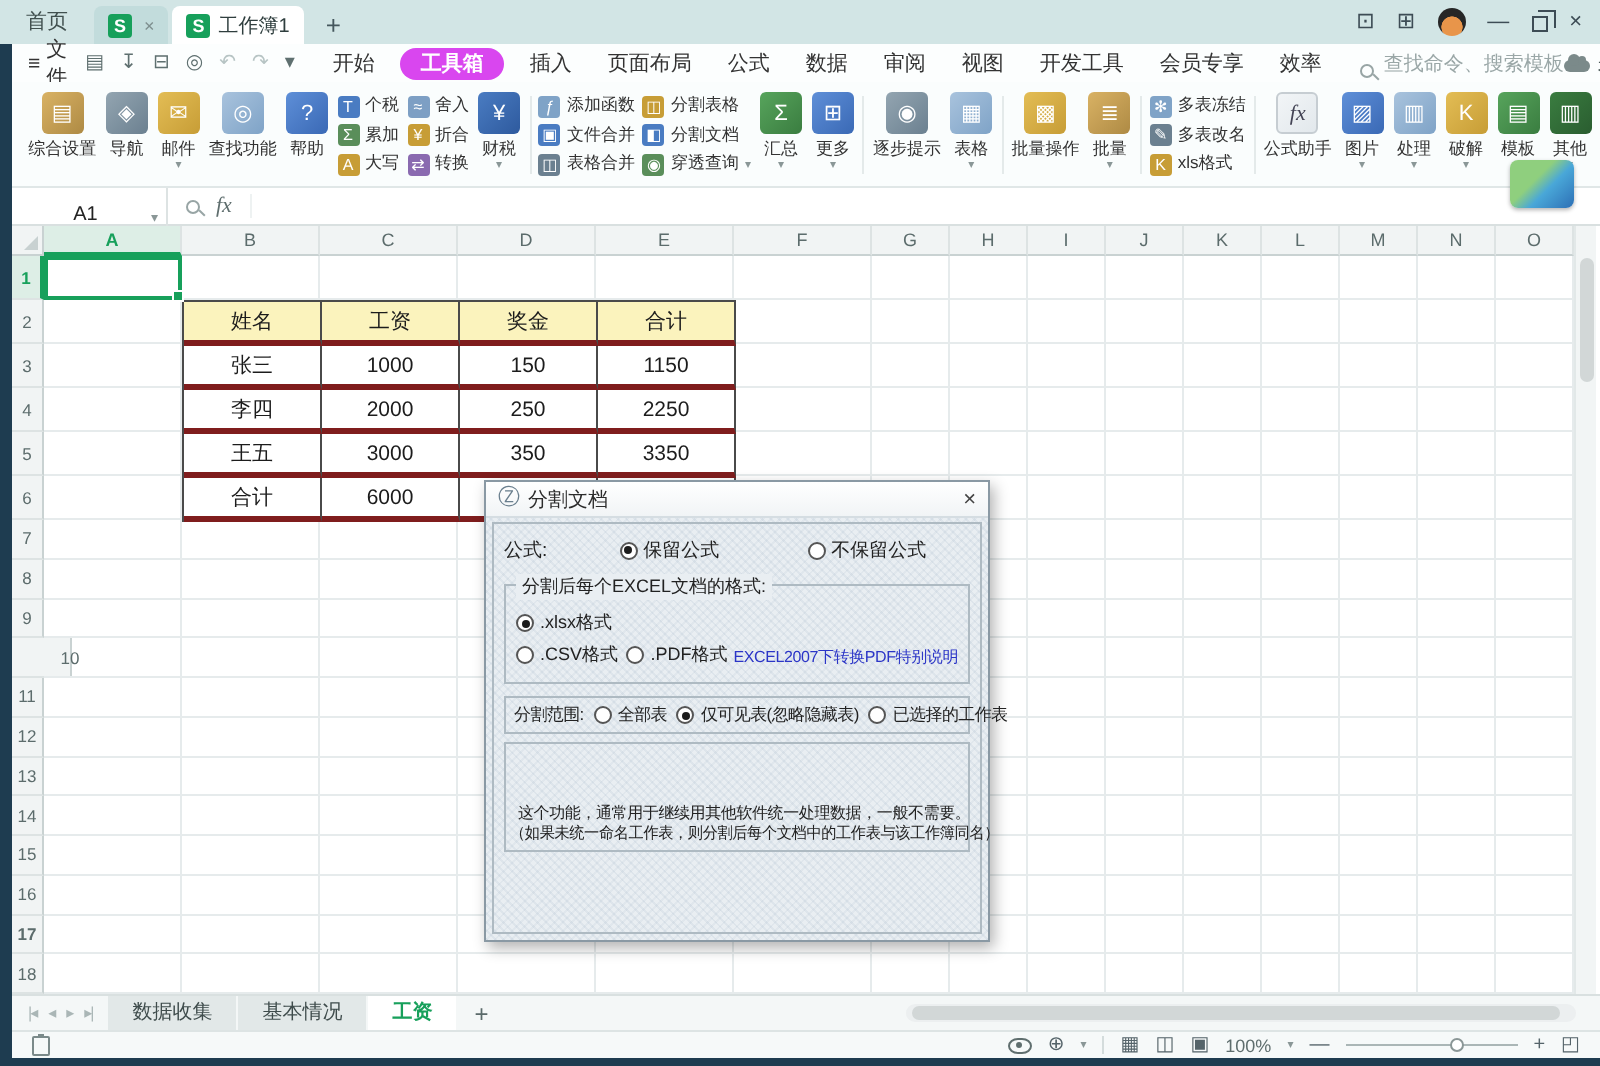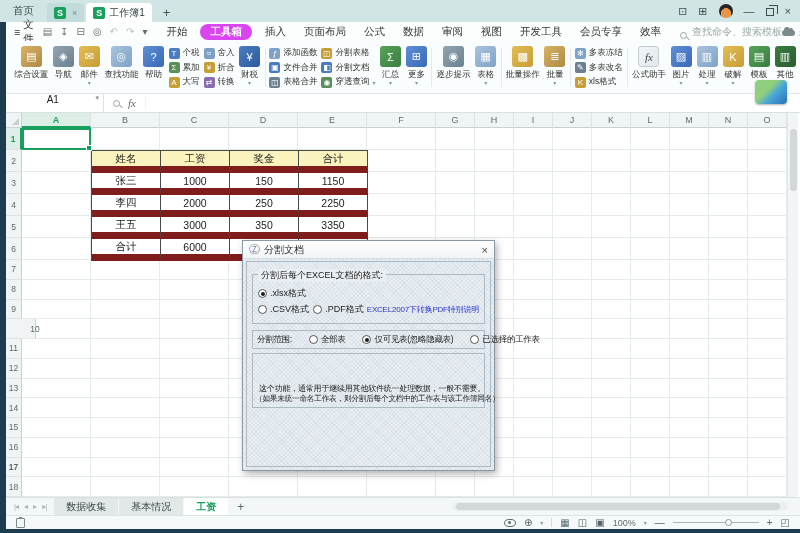--- a/index.html
+++ b/index.html
@@ -51,21 +51,21 @@
   .rib-lbl{white-space:nowrap;line-height:10px}
   .rib-caret{font-size:6px;color:#8a9797;line-height:6px;margin-top:1px}
   .rib-stack{display:flex;flex-direction:column;justify-content:space-between;padding:3px 2px;font-size:8.5px}
   .rib-small{display:flex;align-items:center;gap:3px;height:14px;color:#333;white-space:nowrap}
   .rib-ico-sm{flex:0 0 11px;width:11px;height:11px;border-radius:2px;color:#fff;font-size:8px;display:flex;align-items:center;justify-content:center}
   .rib-caret-sm{font-size:6px;color:#8a9797}
   .rib-sep{width:1px;background:#e4eaea;margin:5px 2px}
 
   
   .fbar{position:absolute;left:6px;top:94px;right:0;height:19px;background:#fff;border-bottom:1px solid #d9e0e0;display:flex;align-items:center}
-  .namebox{width:98px;height:19px;display:flex;align-items:flex-start;border-right:1px solid #dde3e3;padding:0 4px}
+  .namebox{width:78px;height:19px;display:flex;align-items:flex-end;border-right:1px solid #dde3e3;padding:0 4px}
   .namebox .nb-val{flex:1;text-align:center;font-size:10px;color:#222}
   .nb-caret{font-size:7px;color:#8a9797}
   .fb-icons{display:flex;align-items:center;gap:8px;padding:0 9px;border-right:1px solid #eef2f2}
   .fx{font-style:italic;font-family:"Liberation Serif",serif;font-size:11px;color:#5f6e6e}
   .f-input{flex:1;height:100%}
 
   
   .grid{position:absolute;left:6px;top:113px;width:781px;height:384px;background:#fff}
   .corner{position:absolute;left:0;top:0;width:16px;height:15px;background:#f1f4f4;border-right:1px solid #c9d2d2;border-bottom:1px solid #c9d2d2}
   .corner::after{content:"";position:absolute;right:2px;bottom:2px;border-left:7px solid transparent;border-bottom:7px solid #c8d1d1}
@@ -73,21 +73,21 @@
   .colh{height:15px;border-right:1px solid #dde3e3;border-bottom:1px solid #c9d2d2;background:#f1f4f4;display:flex;align-items:center;justify-content:center;font-size:9px;color:#5c6c6c}
   .colh.sel{background:#ddeee6;color:#17a05b;font-weight:bold;border-bottom:2px solid #17a05b}
   .rowheads{position:absolute;left:0;top:15px;width:16px;bottom:0}
   .rowh{width:16px;border-bottom:1px solid #dde3e3;border-right:1px solid #c9d2d2;background:#f1f4f4;display:flex;align-items:center;justify-content:center;font-size:8.5px;color:#5c6c6c}
   .rowh.sel{background:#ddeee6;color:#17a05b;font-weight:bold;border-right:2px solid #17a05b}
   .cells{position:absolute;left:16px;top:15px;right:0;bottom:0;overflow:hidden}
   .vline{position:absolute;top:0;bottom:0;width:1px;background:#e6ebec}
   .hline{position:absolute;left:0;right:0;height:1px;background:#e6ebec}
   .tbl-title{position:absolute;left:69px;top:0;width:276px;height:22px;line-height:22px;text-align:center;font-size:11px;color:#111;background:#fff}
   .tbl-box{position:absolute;left:69px;top:22px;width:277px;display:grid;grid-template-columns:repeat(4,69px);border-top:1px solid #4a4a4a;border-left:1px solid #4a4a4a;background:#fff}
-  .tcell{height:22px;border-right:1px solid #4a4a4a;border-bottom:7px solid #7f1d1d;display:flex;align-items:center;justify-content:center;font-size:10.5px;color:#1c1c1c}
+  .tcell{height:22px;border-right:1px solid #4a4a4a;border-bottom:3px solid #7f1d1d;display:flex;align-items:center;justify-content:center;font-size:10.5px;color:#1c1c1c}
   .tcell.th{background:#fbf3bd}
   .sel-a1{position:absolute;left:0;top:0;width:69px;height:22px;border:2px solid #17a05b}
   .sel-a1::after{content:"";position:absolute;right:-3px;bottom:-3px;width:4px;height:4px;background:#17a05b;border:1px solid #fff}
   .vscroll{position:absolute;left:787px;top:113px;width:11px;height:384px;background:#f2f5f5;border-left:1px solid #e2e8e8}
   .vthumb{position:absolute;left:2px;top:16px;width:7px;height:62px;background:#d2d7d7;border-radius:4px}
 
   
   .assistant{position:absolute;left:755px;top:80px;width:32px;height:24px;border-radius:4px;z-index:20;
     background:linear-gradient(135deg,#8fcf7e 0 40%,#49a7d8 60%,#2d6fb5);box-shadow:0 1px 2px rgba(0,0,0,.3)}
 
@@ -103,25 +103,25 @@
   .dlg-close{margin-left:auto;font-size:11px;color:#444}
   .dlg-body{position:absolute;left:3px;right:3px;top:20px;bottom:3px;border:1px solid #aebac2;padding:4px 5px;font-size:9px;color:#222}
   .dlg-row{display:flex;align-items:center;white-space:nowrap}
   .frow{height:18px;font-size:9.5px}
   .ropt{display:inline-flex;align-items:center;gap:3px}
   .rd{width:9px;height:9px;border:1px solid #555;border-radius:50%;background:#fff;position:relative;flex:0 0 9px}
   .rd.on::after{content:"";position:absolute;left:1.5px;top:1.5px;width:4px;height:4px;border-radius:50%;background:#1c1c1c}
   .cb{width:9px;height:9px;border:1px solid #555;background:#fff;flex:0 0 9px;margin-right:4px}
   .dlg-fieldset{position:relative;border:1px solid #aebac2;margin-top:8px;padding:9px 5px 4px 5px}
   .legend{position:absolute;top:-6px;left:5px;background:#e9eef2;padding:0 3px;font-size:9px;color:#222}
-  .fmt-row{display:flex;align-items:center;margin:3px 0;white-space:nowrap;font-size:9px}
+  .fmt-row{display:flex;align-items:flex-end;margin:3px 0;white-space:nowrap;font-size:9px}
   .fcol1{width:82px}
   .dlg-link{color:#2b35c7;font-size:8px;margin-left:3px;letter-spacing:-0.2px}
   .boxed{border:1px solid #aebac2;padding:0 4px}
-  .rangerow{height:19px;margin-top:6px;font-size:8.5px;letter-spacing:-0.3px;gap:17px}
+  .rangerow{height:19px;margin-top:6px;font-size:8.5px;letter-spacing:-0.3px;gap:5px}
   .checkrow{height:17px;margin-top:4px;font-size:9px}
   .dlg-note{position:relative;border:1px solid #aebac2;margin-top:4px;height:55px}
   .nline{position:absolute;left:6px;bottom:13px;font-size:8px;color:#222;white-space:nowrap;letter-spacing:-0.2px}
   .nline.n2{left:2px;bottom:3px;transform:scaleX(.95);transform-origin:left}
   .dlg-btns{display:flex;justify-content:center;gap:22px;margin-top:7px}
   .dlg-btn{width:56px;height:17px;background:linear-gradient(#f8f8f8,#dcdcdc);border:1px solid #8f9aa0;border-radius:2px;font-size:9.5px;color:#1c1c1c;font-family:inherit;display:flex;align-items:center;justify-content:center}
 
   
   .sheetbar{position:absolute;left:6px;top:497px;right:0;height:18px;background:#f4f7f7;border-top:1px solid #d9e0e0;display:flex;align-items:center;padding-left:5px}
   .nav{font-size:8px;color:#aab6b6;padding:0 3px;letter-spacing:-1px}
@@ -490,20 +490,31 @@
 
   <div class="assistant"></div>
 
   <div class="dialog">
     <div class="dlg-title">
       <span class="dlg-badge">Ⓩ</span>
       <span class="dlg-title-text">分割文档</span>
       <span class="dlg-close">×</span>
     </div>
     <div class="dlg-body">
+      <div class="dlg-row frow">
+        <span>公式:</span>
+        <span class="ropt" style="margin-left:36px">
+          <span class="rd on"></span>
+          <span>保留公式</span>
+        </span>
+        <span class="ropt" style="margin-left:44px">
+          <span class="rd"></span>
+          <span>不保留公式</span>
+        </span>
+      </div>
       <div class="dlg-fieldset">
         <div class="legend">分割后每个EXCEL文档的格式:</div>
         <div class="fmt-row">
           <span class="ropt fcol1">
             <span class="rd on"></span>
             <span>.xlsx格式</span>
           </span>
         </div>
         <div class="fmt-row">
           <span class="ropt fcol1">

